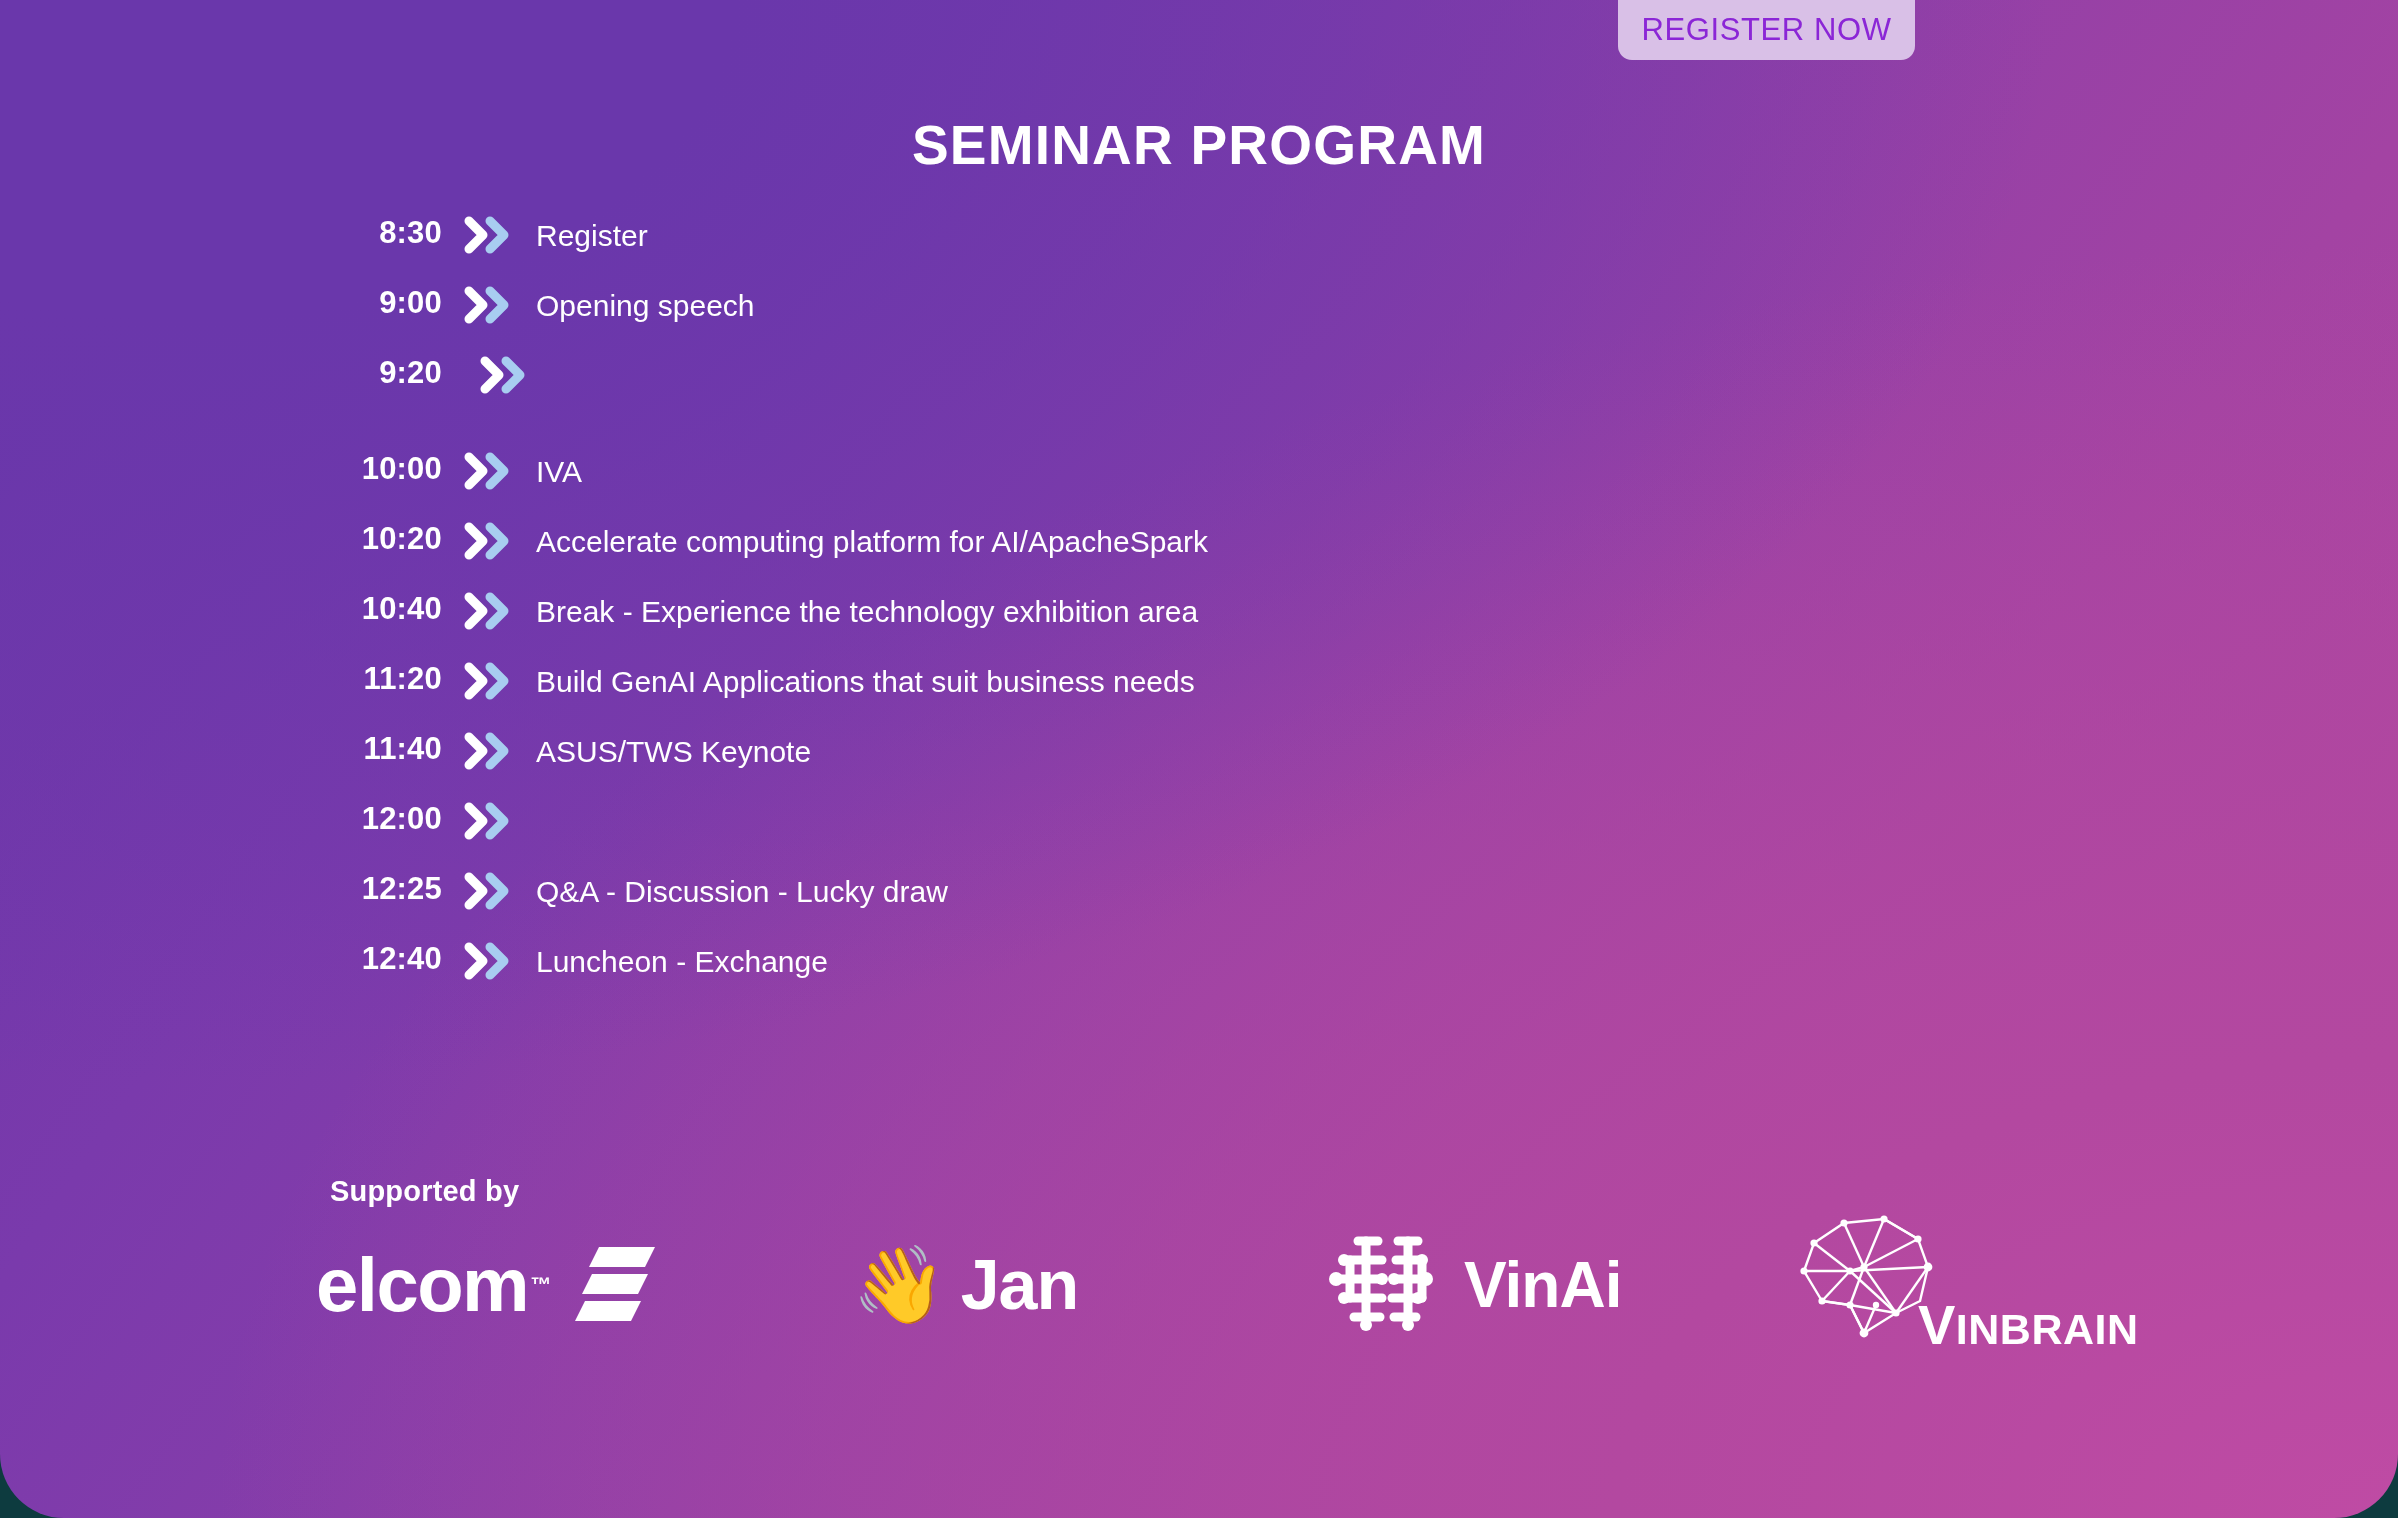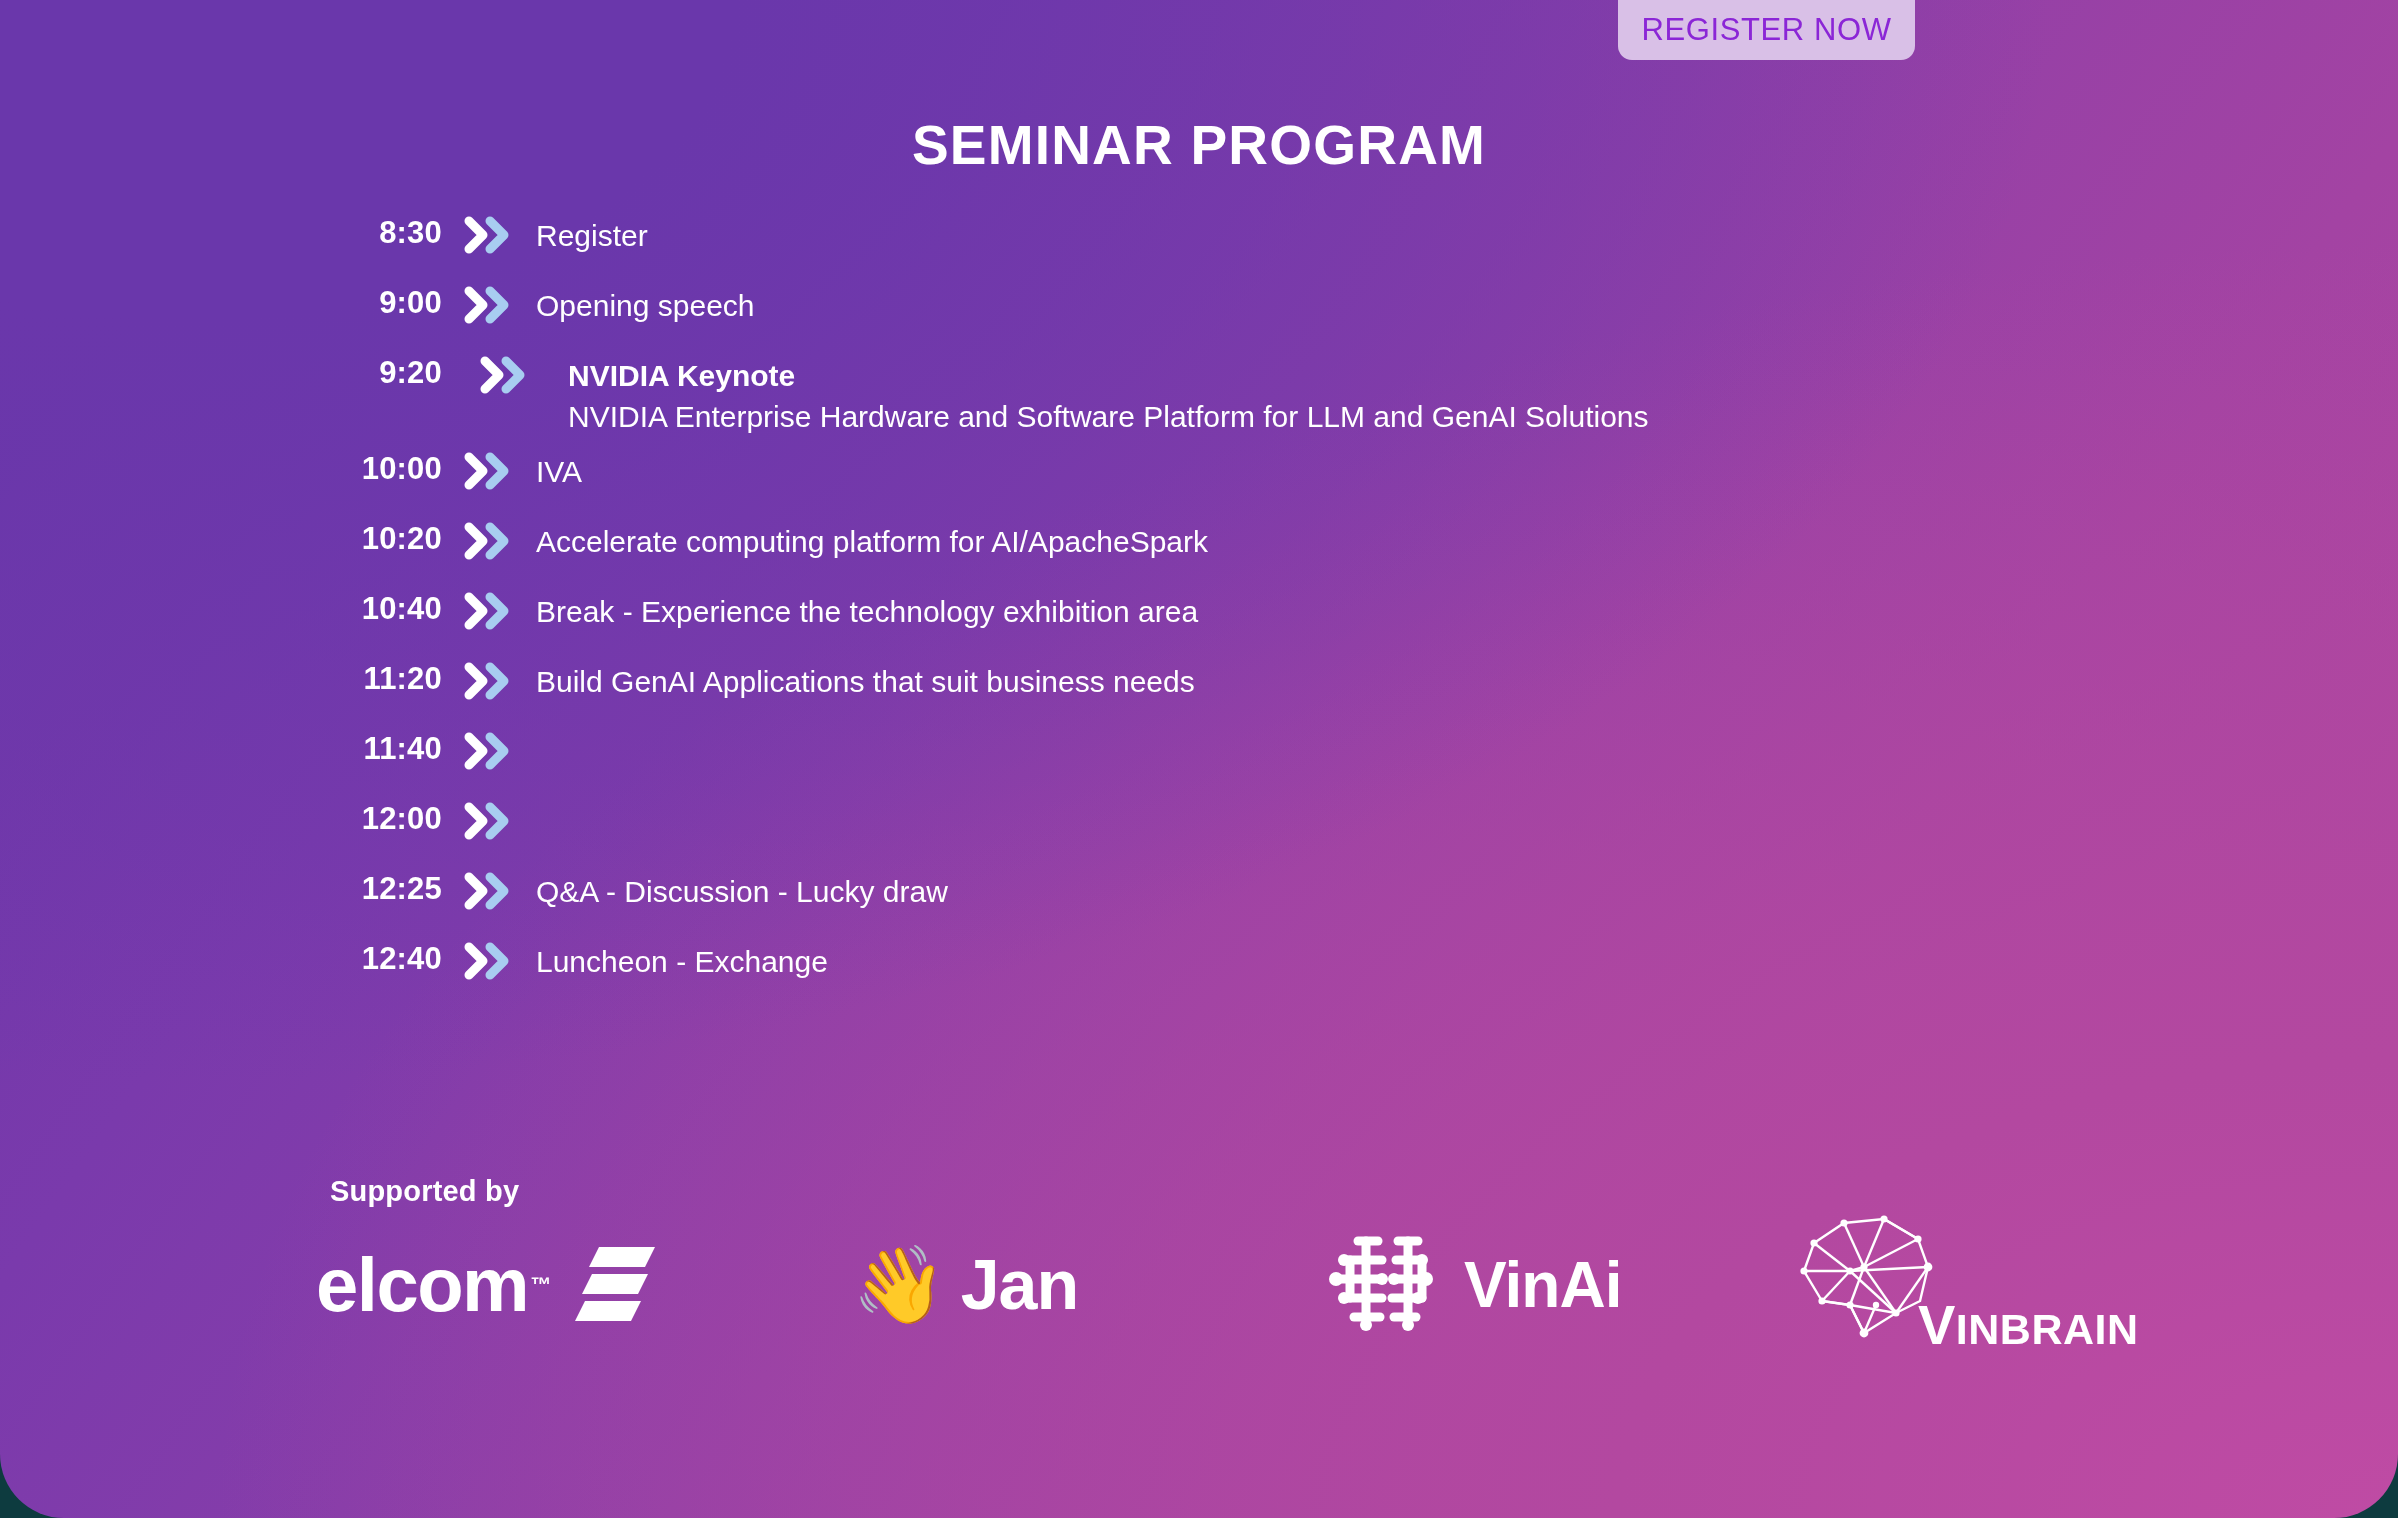--- a/index.html
+++ b/index.html
@@ -213,24 +213,20 @@
     </div>
 
     <div class="agenda-row row-tall">
       <div class="row-time">9:20</div>
       <div class="row-chevrons">
         <svg width="52" height="40" viewBox="0 0 52 40" aria-hidden="true">
           <path d="M6 6 L20 20 L6 34" fill="none" stroke="#ffffff" stroke-width="9" stroke-linecap="round" stroke-linejoin="round"></path>
           <path d="M27 6 L41 20 L27 34" fill="none" stroke="#a8cdf0" stroke-width="9" stroke-linecap="round" stroke-linejoin="round"></path>
         </svg>
       </div>
-      <div class="row-text">
-        <span class="row-lead">NVIDIA Keynote</span>
-        <span class="row-sub">NVIDIA Enterprise Hardware and Software Platform for LLM and GenAI Solutions</span>
-      </div>
     </div>
 
     <div class="agenda-row">
       <div class="row-time">10:00</div>
       <div class="row-chevrons">
         <svg width="52" height="40" viewBox="0 0 52 40" aria-hidden="true">
           <path d="M6 6 L20 20 L6 34" fill="none" stroke="#ffffff" stroke-width="9" stroke-linecap="round" stroke-linejoin="round"></path>
           <path d="M27 6 L41 20 L27 34" fill="none" stroke="#a8cdf0" stroke-width="9" stroke-linecap="round" stroke-linejoin="round"></path>
         </svg>
       </div>
@@ -271,20 +267,21 @@
     </div>
 
     <div class="agenda-row">
       <div class="row-time">11:40</div>
       <div class="row-chevrons">
         <svg width="52" height="40" viewBox="0 0 52 40" aria-hidden="true">
           <path d="M6 6 L20 20 L6 34" fill="none" stroke="#ffffff" stroke-width="9" stroke-linecap="round" stroke-linejoin="round"></path>
           <path d="M27 6 L41 20 L27 34" fill="none" stroke="#a8cdf0" stroke-width="9" stroke-linecap="round" stroke-linejoin="round"></path>
         </svg>
       </div>
+      <div class="row-text">ASUS/TWS Keynote</div>
     </div>
 
     <div class="agenda-row">
       <div class="row-time">12:00</div>
       <div class="row-chevrons">
         <svg width="52" height="40" viewBox="0 0 52 40" aria-hidden="true">
           <path d="M6 6 L20 20 L6 34" fill="none" stroke="#ffffff" stroke-width="9" stroke-linecap="round" stroke-linejoin="round"></path>
           <path d="M27 6 L41 20 L27 34" fill="none" stroke="#a8cdf0" stroke-width="9" stroke-linecap="round" stroke-linejoin="round"></path>
         </svg>
       </div>

